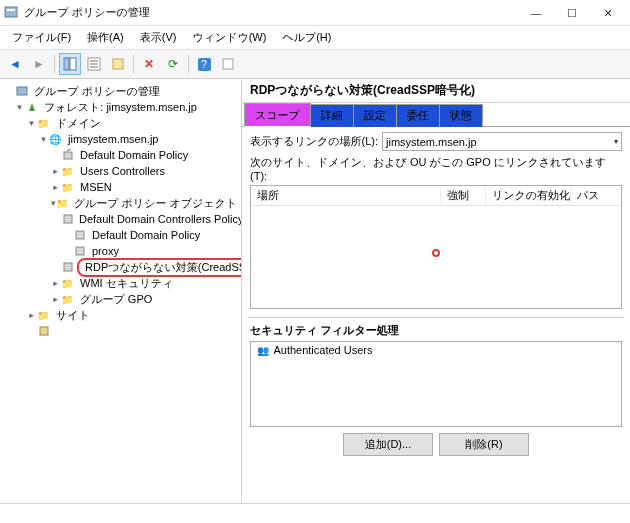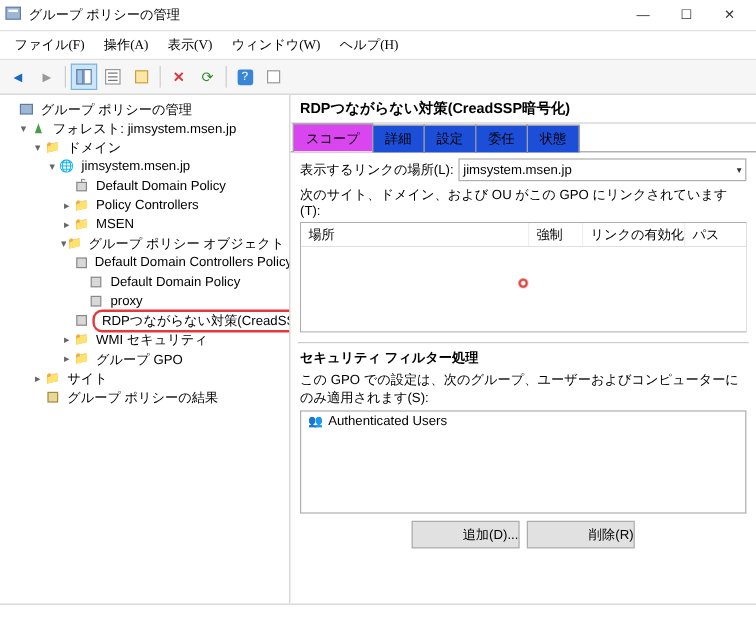--- a/index.html
+++ b/index.html
@@ -24,21 +24,21 @@
 .titlebar .icon { margin-right: 6px; }
 .titlebar .title { flex: 1; font-size: 11px; }
 .win-btn { width: 36px; height: 22px; text-align: center; font-size: 11px; line-height: 22px; color: #333; }
 .menubar {
   display: flex;
   gap: 4px;
   padding: 2px 6px;
   font-size: 11px;
   border-bottom: 1px solid #e0e0e0;
 }
-.menu-item { padding: 2px 6px; cursor: default; font-family: Liberation Serif, serif; }
+.menu-item { padding: 2px 6px; cursor: default; }
 .toolbar {
   display: flex;
   align-items: center;
   gap: 2px;
   padding: 3px 4px;
   border-bottom: 1px solid #d0d0d0;
   background: #f6f6f6;
 }
 .tbtn {
   width: 22px; height: 22px;
@@ -125,21 +125,21 @@
 }
 .readonly-combo .arrow { font-size: 8px; color: #333; }
 .listbox {
   border: 1px solid #adadad;
   background: #fff;
   font-size: 11px;
   position: relative;
   overflow-x: auto;
   overflow-y: hidden;
 }
-.listbox.h1 { height: 92px; font-family: Liberation Serif, serif; }
+.listbox.h1 { height: 124px; font-family: Liberation Serif, serif; }
 .listbox.h2 { height: 86px; }
 .list-header {
   display: flex;
   border-bottom: 1px solid #e0e0e0;
   position: sticky; top: 0;
   background: #fff;
 }
 .col {
   padding: 2px 6px;
   border-right: 1px solid #eee;
@@ -156,21 +156,21 @@
   width: 8px; height: 8px; border: 2px solid #e23a3a; border-radius: 50%;
   left: 50%; top: 55%; transform: translate(-50%,-50%);
 }
 .btn-row { display: flex; gap: 6px; justify-content: center; margin-top: 6px; }
 .btn {
   border: 1px solid #adadad;
   background: #e1e1e1;
   padding: 3px 0;
   font-size: 11px;
   width: 90px;
-  text-align: right;
+  text-align: center;
 }
 .btn.disabled { color: #a0a0a0; }
 hr.divider { border: none; border-top: 1px solid #ccc; margin: 0 6px; }
 .statusbar { height: 20px; border-top: 1px solid #d0d0d0; }
 .scroll-wrap {
   overflow: auto;
   flex: 1;
 }
 </style>
 </head>
@@ -280,21 +280,21 @@
             <svg width="12" height="12">
               <rect x="2" y="3" width="8" height="7" fill="#d8d8d8" stroke="#888"></rect>
               <path d="M6 3 L6 0 L9 1" stroke="#888" fill="none"></path>
             </svg>
           </span>
           <span class="label">Default Domain Policy</span>
         </div>
       <div class="tnode" style="padding-left:46px">
           <span class="twist">▸</span>
           <span class="ticon folder">📁</span>
-          <span class="label">Policy Controllers</span>
+          <span class="label">Users Controllers</span>
         </div>
       <div class="tnode" style="padding-left:46px">
           <span class="twist">▸</span>
           <span class="ticon folder">📁</span>
           <span class="label">MSEN</span>
         </div>
       <div class="tnode" style="padding-left:46px">
           <span class="twist">▾</span>
           <span class="ticon folder">📁</span>
           <span class="label">グループ ポリシー オブジェクト</span>
@@ -350,21 +350,20 @@
           <span class="ticon folder">📁</span>
           <span class="label">サイト</span>
         </div>
       <div class="tnode" style="padding-left:22px">
           <span class="twist"></span>
           <span class="ticon">
             <svg width="12" height="12">
               <rect x="2" y="2" width="8" height="8" fill="#e8d898" stroke="#a88838"></rect>
             </svg>
           </span>
-          <span class="label">グループ ポリシーの結果</span>
         </div>
     </div>
   </div>
 
   <div class="content-pane">
     <div class="content-title">RDPつながらない対策(CreadSSP暗号化)</div>
     <div class="tabs">
       <div class="tab active">スコープ</div>
       <div class="tab">詳細</div>
       <div class="tab">設定</div>
@@ -391,21 +390,20 @@
             <div class="col w4">パス</div>
           </div>
           <div class="red-dot"></div>
         </div>
       </div>
 
       <hr class="divider">
 
       <div class="section">
         <div class="sec-title">セキュリティ フィルター処理</div>
-        <div style="margin-bottom:3px">この GPO での設定は、次のグループ、ユーザーおよびコンピューターにのみ適用されます(S):</div>
         <div class="listbox h2">
           <div class="list-row">
             <span class="uicon">👥</span>
             <span>Authenticated Users</span>
           </div>
         </div>
         <div class="btn-row">
           <div class="btn">追加(D)...</div>
           <div class="btn">削除(R)</div>
         </div>

